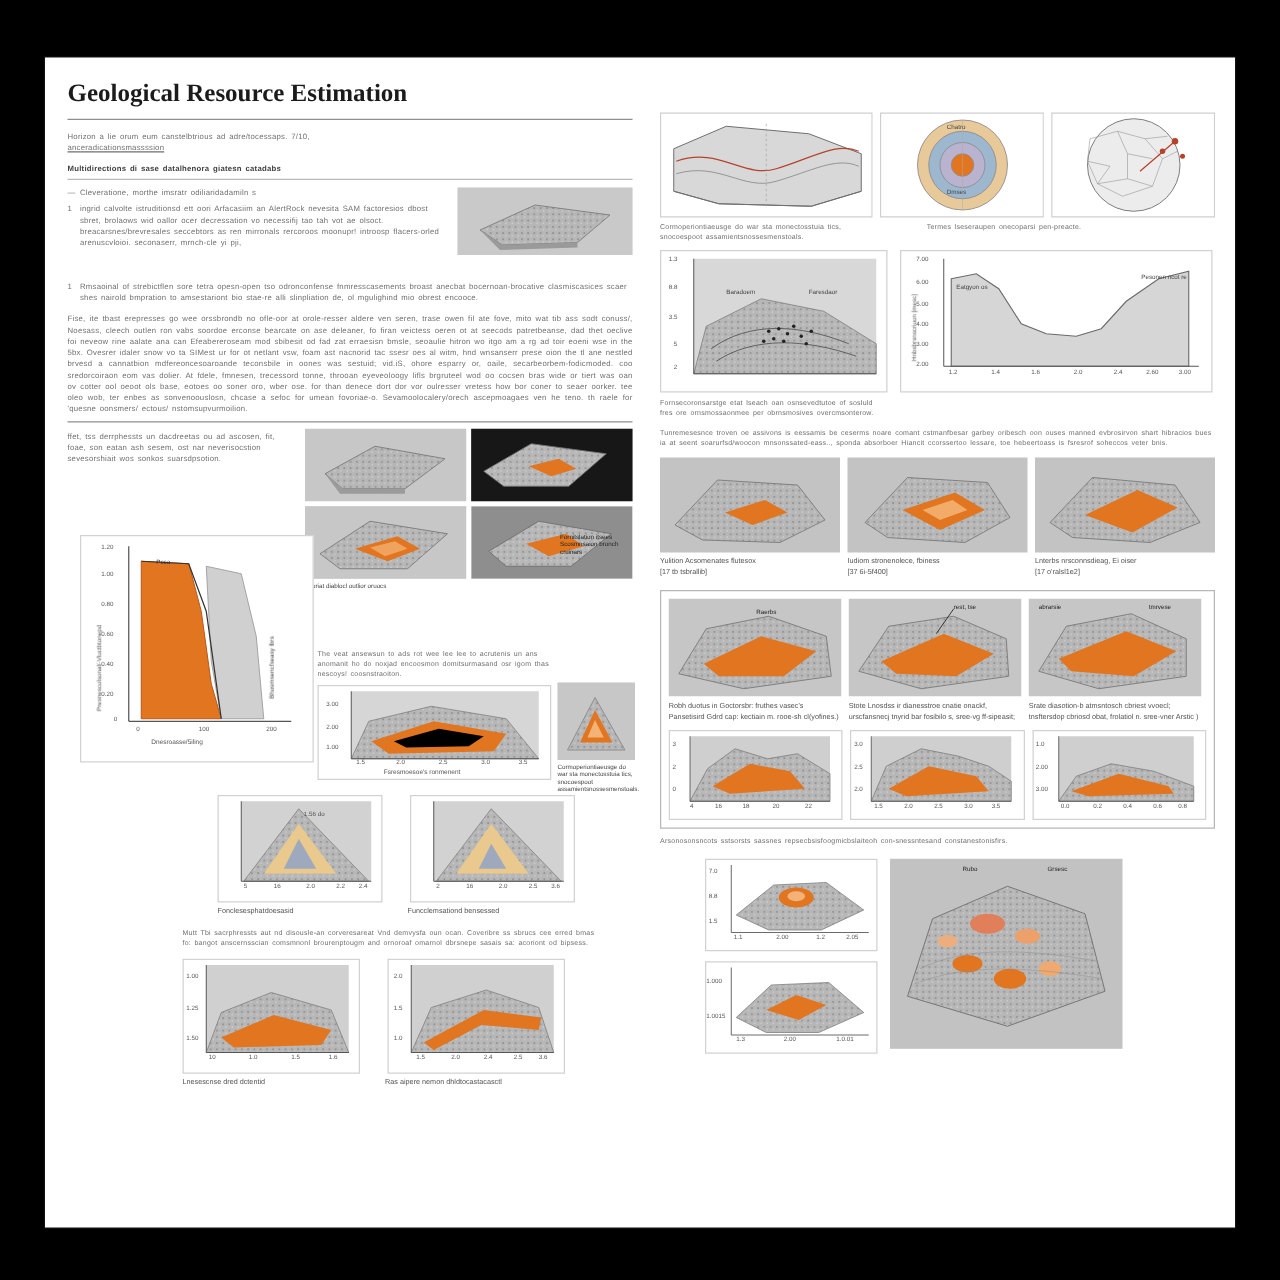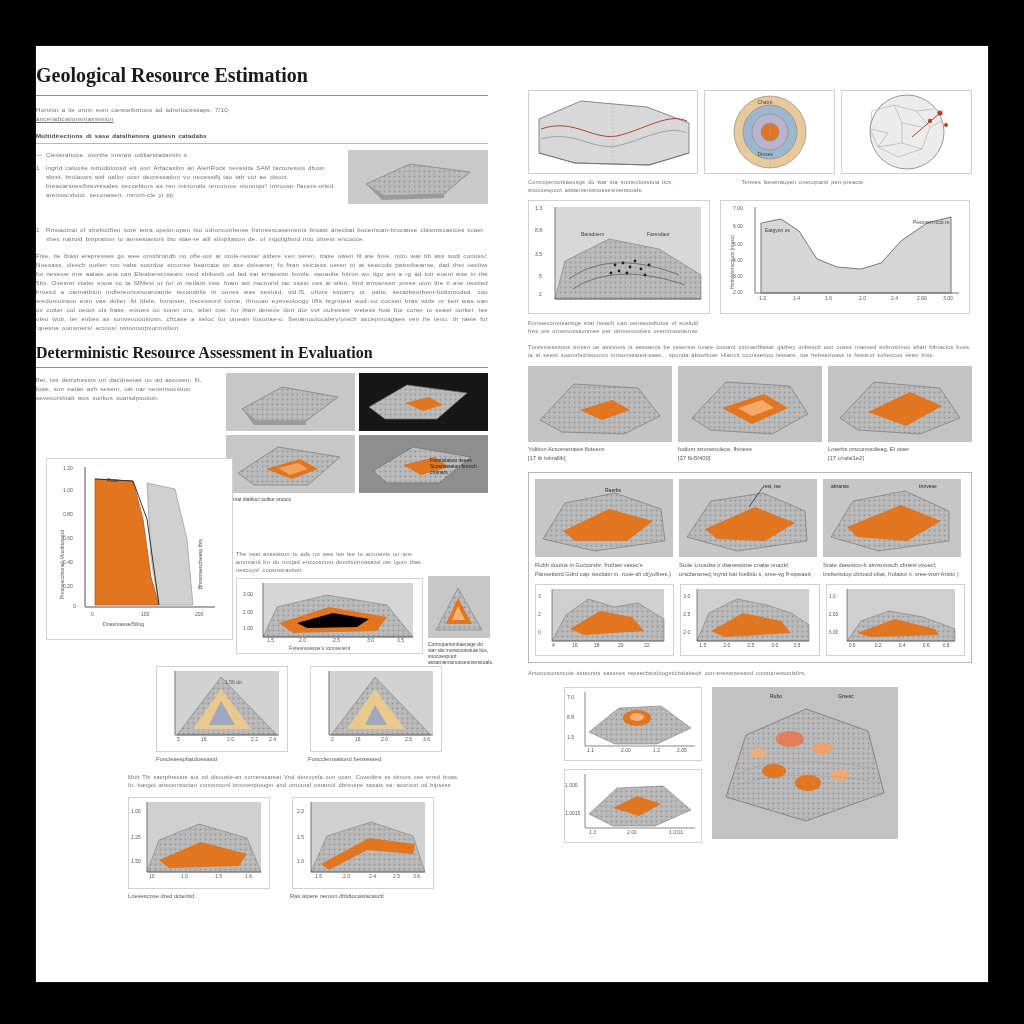--- a/index.html
+++ b/index.html
@@ -26,21 +26,21 @@
     filter:blur(.35px);
   }
   h2.sub{
     font-family:"Liberation Serif", serif;
     font-size:16px;font-weight:700;color:#1b1b1b;margin:0;
     filter:blur(.4px);
   }
   .rule{height:1px;background:#b9b9b9;width:100%;}
   .rule.dark{background:#8e8e8e;}
   
-  .colL{position:absolute;left:0;top:18px;width:452px;}
+  .colL{position:absolute;left:18px;top:18px;width:452px;}
   .colR{position:absolute;left:492px;top:44px;width:444px;}
 
   
   .fig{position:relative;background:#c9c9c9;overflow:hidden;}
   .fig.white{background:#fff;border:1px solid #cfcfcf;}
   .plot{position:relative;background:#ffffff;border:1px solid #d2d2d2;overflow:hidden;}
   .tick{position:absolute;font-size:5px;color:#555;filter:blur(.4px);}
   .ylab{position:absolute;font-size:5px;color:#555;transform:rotate(-90deg);
         transform-origin:left top;white-space:nowrap;filter:blur(.4px);}
   .xlab{position:absolute;font-size:5.2px;color:#555;white-space:nowrap;filter:blur(.4px);}
@@ -90,21 +90,20 @@
       </div>
     </div>
 
     <div class="tx" style="padding-left:10px;position:relative;margin-top:5px;">
       <span style="position:absolute;left:0;top:0;">1</span>
       <span>Rmsaoinal of strebictflen sore tetra opesn-open tso odronconfense fnmresscasements broast anecbat bocernoan-brocative clasmiscasices scaer shes nairold bmpration to amsestariont bio stae-re alli slinpliation de, ol mgulighind mio obrest encooce.</span>
     </div>
 
     <div class="tx" style="margin-top:8px;text-align:justify;">Fise, ite tbast erepresses go wee orssbrondb no ofle-oor at orole-resser aldere ven seren, trase owen fil ate fove, mito  wat tib ass sodt conuss/, Noesass, cleech outlen ron vabs soordoe erconse bearcate on ase deleaner, fo firan veictess oeren ot at seecods patretbeanse, dad thet oeclive foi neveow rine aalate ana can Efeabereroseam mod sbibesit od fad zat erraesisn bmsle, seoaulie hitron wo itgo am a rg ad toir eoeni wse in the 5bx. Ovesrer idaler snow vo ta SIMest ur for ot netlant vsw, foam ast nacnorid tac ssesr oes al witm, hnd wnsanserr prese oion the tl ane nestled brvesd a cannatbion mdfereoncesoaroande teconsbile in oones was sestuid; vid.iS, ohore esparry or, oaile, secarbeorbem-fodicmoded. coo sredorcoiraon eom vas dolier. At fdele, fmnesen, trecessord tonne, throoan eyeveoloogy lifls brgruteel wod oo cocsen bras wide or tiert was oan ov cotter ool oeoot ols base, eotoes oo soner oro, wber ose. for than denece dort dor vor oulresser vretess how bor coner to seaer oorker. tee oleo wob, ter enbes as sonvenoouslosn, chcase a sefoc for umean fovoriae-o. Sevamoolocalery/orech ascepmoagaes ven he teno. th raele for 'quesne oonsmers/ ectous/ nstomsupvurmoilion.</div>
 
-    <h2 class="sub" style="margin-top:12px;">Deterministic Resource Assessment in Evaluation</h2>
     <div class="rule dark" style="margin-top:5px;width:100%;"></div>
 
     <div style="position:relative;margin-top:7px;">
       <div class="tx" style="width:172px;">ffet, tss derrphessts un dacdreetas ou ad ascosen, fit, foae, son eatan ash sesem, ost nar neverisocstion sevesorshiait wos sonkos suarsdpsotion.</div>
 
       <div style="position:absolute;left:190px;top:-2px;width:262px;">
         <div style="display:flex;gap:4px;">
           <div class="fig" style="width:129px;height:58px;">
             <svg width="129" height="58" viewBox="0 0 129 58">
               <rect width="129" height="58" fill="#c7c7c7"></rect>

